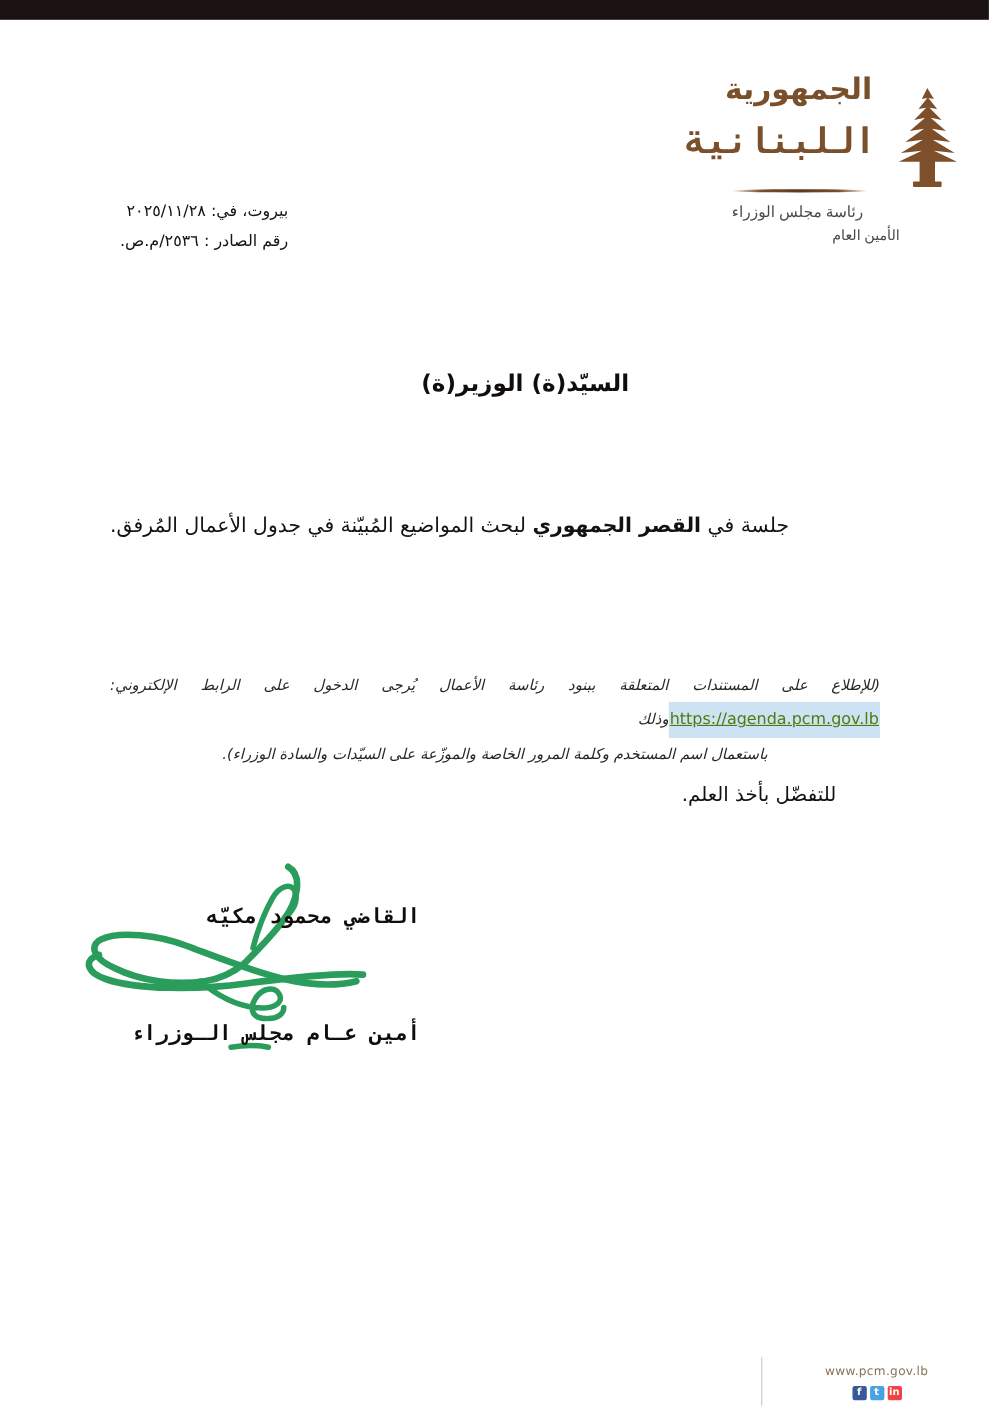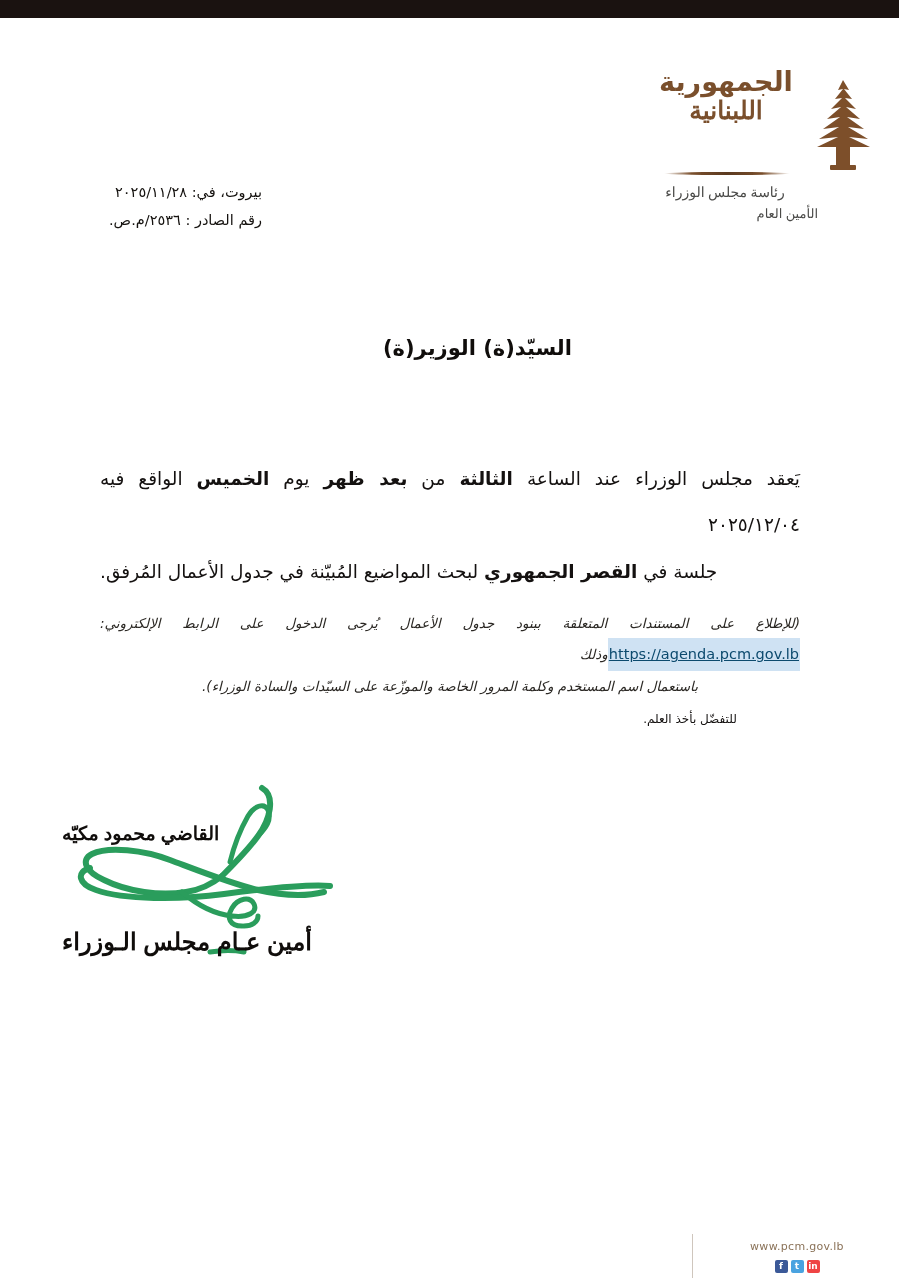--- a/index.html
+++ b/index.html
@@ -46,25 +46,25 @@
     color: #7a4f2c;
     line-height: 1.05;
   }
   .lh-emblem .ln1 {
     font-family: "DejaVu Sans", sans-serif;
     font-size: 27px;
     font-weight: 700;
     letter-spacing: -1px;
   }
   .lh-emblem .ln2 {
-    font-family: Liberation Sans, sans-serif;
-    font-size: 25px;
+    font-family: Liberation Mono, monospace;
+    font-size: 32px;
     font-weight: 700;
     letter-spacing: -1px;
-    margin-top: 1px;
+    margin-top: 18px;
   }
   .cedar {
     position: absolute;
     top: 8px;
     right: -8px;
     width: 86px;
     height: 96px;
   }
   .lh-rule {
     position: absolute;
@@ -144,64 +144,64 @@
     line-height: 2.25;
     color: #2b2824;
   }
   .note-l1 { text-align: justify; text-align-last: justify; }
   .note-l2 { text-align: center; }
   .note-link {
     direction: ltr;
     unicode-bidi: embed;
     display: inline-block;
     background: #cfe2f3;
-    color: #0c4a6e;
+    color: #4d7c0f;
     font-style: normal;
     font-size: 14.5px;
     padding: 0 1px;
   }
 
   
   .closing {
     position: absolute;
     top: 712px;
     left: 560px;
     width: 260px;
     text-align: center;
     direction: rtl;
     font-family: "DejaVu Sans", sans-serif;
-    font-size: 12px;
+    font-size: 18px;
     color: #141110;
   }
 
   
   .sig-block {
     position: absolute;
     top: 780px;
     left: 62px;
     width: 320px;
     height: 210px;
   }
   .sig-name, .sig-title {
     position: absolute;
     width: 320px;
-    text-align: left;
-    direction: rtl;
-    font-family: Liberation Sans, sans-serif;
+    text-align: right;
+    direction: rtl;
+    font-family: Liberation Mono, monospace;
     color: #100d0b;
     z-index: 3;
   }
   .sig-name {
     top: 42px;
     font-size: 19px;
     font-weight: 700;
   }
   .sig-title {
     top: 148px;
-    font-size: 24px;
+    font-size: 19px;
     font-weight: 700;
     letter-spacing: 1.5px;
   }
   .sig-scribble {
     position: absolute;
     top: 0; left: 0;
     width: 320px;
     height: 210px;
     z-index: 2;
   }
@@ -286,26 +286,25 @@
   </div>
 
   <div class="date-block">
     <div>بيروت، في: ٢٠٢٥/١١/٢٨</div>
     <div>رقم الصادر : ٢٥٣٦/م.ص.</div>
   </div>
 
   <div class="salutation">السيّد(ة) الوزير(ة)</div>
 
   <div class="body-block">
-    <div class="body-line-1"><span>يَعقد مجلس الوزراء عند الساعة </span><span class="b">الثالثة</span><span> من </span><span class="b">بعد ظهر</span><span> يوم </span><span class="b">الخميس</span><span> الواقع فيه </span><span>٢٠٢٥/١٢/٠٤</span></div>
     <div class="body-line-2"><span>جلسة في </span><span class="b">القصر الجمهوري</span><span> لبحث المواضيع المُبيّنة في جدول الأعمال المُرفق.</span></div>
   </div>
 
   <div class="note-block">
-    <div class="note-l1"><span>(للإطلاع على المستندات المتعلقة ببنود جدول الأعمال يُرجى الدخول على الرابط الإلكتروني:</span> <a class="note-link" href="#">https://agenda.pcm.gov.lb</a><span>وذلك</span></div>
+    <div class="note-l1"><span>(للإطلاع على المستندات المتعلقة ببنود رئاسة الأعمال يُرجى الدخول على الرابط الإلكتروني:</span> <a class="note-link" href="#">https://agenda.pcm.gov.lb</a><span>وذلك</span></div>
     <div class="note-l2">باستعمال اسم المستخدم وكلمة المرور الخاصة والموزّعة على السيّدات والسادة الوزراء).</div>
   </div>
 
   <div class="closing">للتفضّل بأخذ العلم.</div>
 
   <div class="sig-block">
     <svg class="sig-scribble" viewBox="0 0 320 210">
       <g fill="none" stroke="#2a9d5c" stroke-linecap="round" stroke-linejoin="round">
         <path d="M200 8 C214 16 208 40 196 56 C186 70 172 84 160 96" stroke-width="6"></path>
         <path d="M196 56 C204 48 210 40 206 30 C202 22 192 26 186 36 C178 50 172 66 168 82" stroke-width="5"></path>

